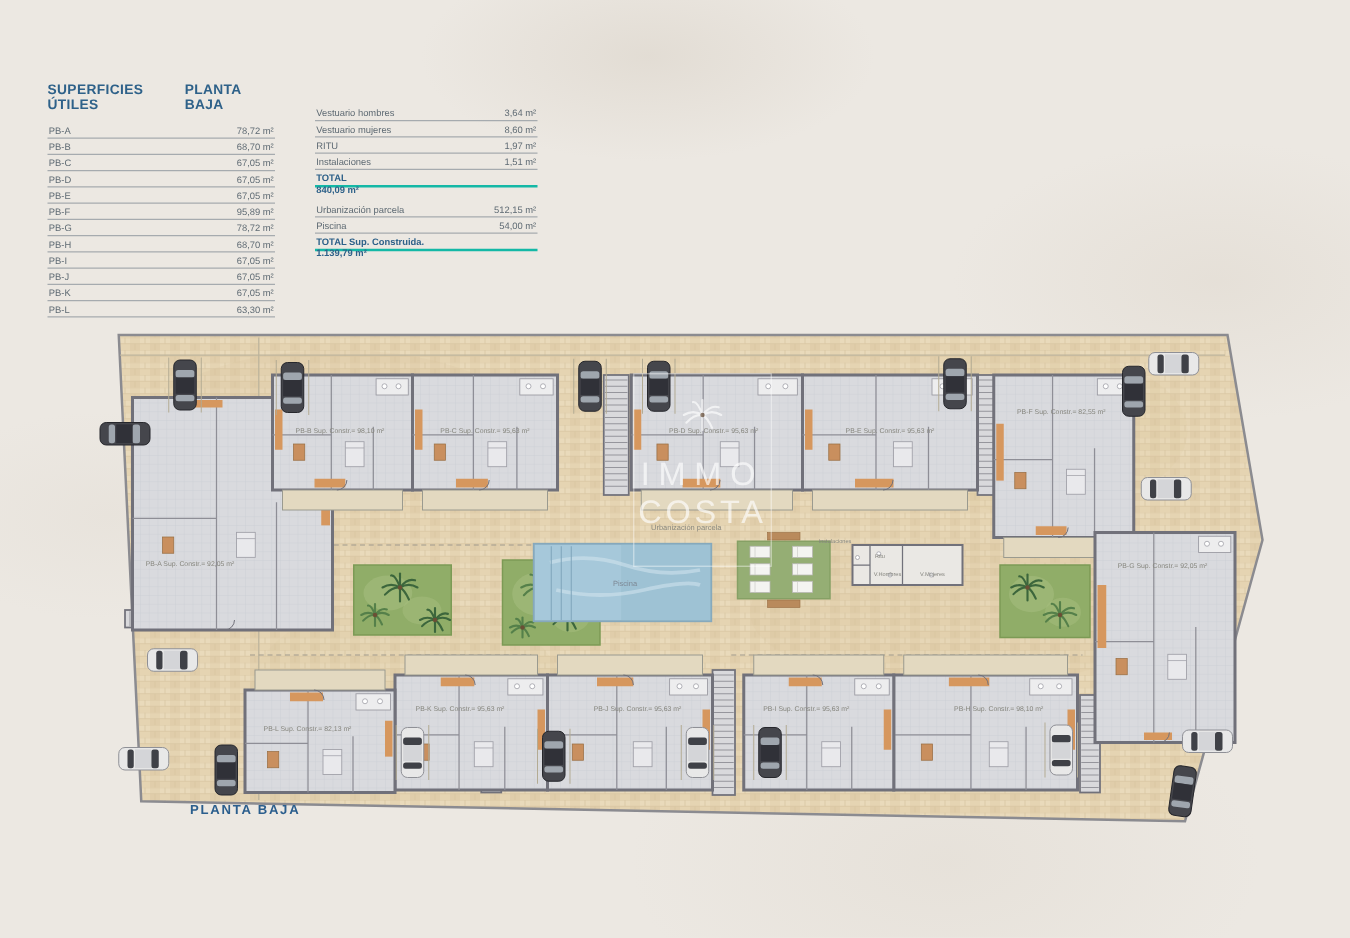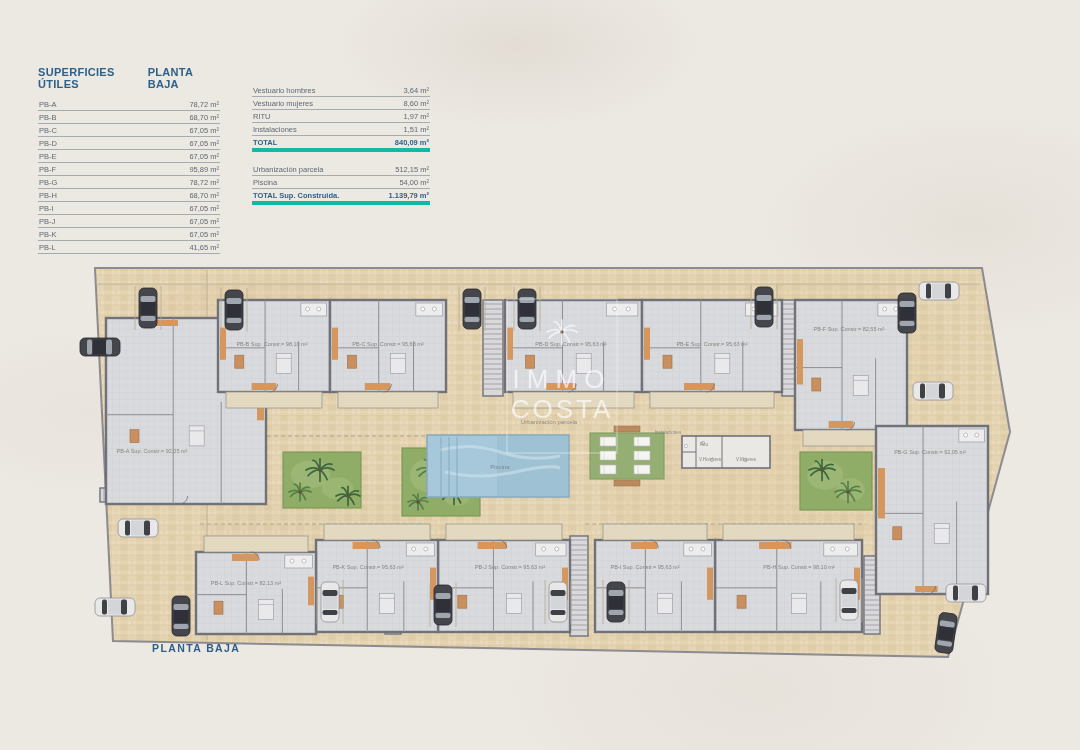--- a/index.html
+++ b/index.html
@@ -19,21 +19,21 @@
   #plan-svg{position:absolute;left:0;top:0;}
   svg text{font-family:"Liberation Sans",sans-serif;}
 
   .t1{position:absolute;left:38px;top:66px;width:182px;}
   .t2{position:absolute;left:252px;top:84px;width:178px;}
   .t-head{display:flex;justify-content:space-between;align-items:flex-start;
     color:#2e6189;font-weight:bold;font-size:11px;letter-spacing:.3px;margin-bottom:8px;}
   .trow{display:flex;justify-content:space-between;align-items:baseline;
     font-size:7.5px;color:#5e6a73;border-bottom:1px solid #a6abaf;
     padding:2px 1px 1px 1px;height:9px;line-height:9px;}
-  .trow.total{color:#2e6189;font-weight:bold;border-bottom:4px solid #14b8a6;}
+  .trow.total{color:#2e6189;font-weight:bold;border-bottom:2px solid #14b8a6;flex-direction:column;}
   .grp2{margin-top:11px;}
   .footer-title{position:absolute;left:152px;top:642px;font-size:10.5px;font-weight:bold;
     color:#2b5e8d;letter-spacing:1.4px;}
 </style>
 </head>
 <body>
 
 <div class="stage">
 
   <div class="t1">
@@ -81,21 +81,21 @@
         <div class="trow">
           <span>PB-J</span>
           <span>67,05 m²</span>
         </div>
         <div class="trow">
           <span>PB-K</span>
           <span>67,05 m²</span>
         </div>
         <div class="trow">
           <span>PB-L</span>
-          <span>41,65 m²</span>
+          <span>63,30 m²</span>
         </div>
       </div>
   </div>
 
   <div class="t2">
     <div id="t2-rows">
         <div class="trow">
           <span>Vestuario hombres</span>
           <span>3,64 m²</span>
         </div>

